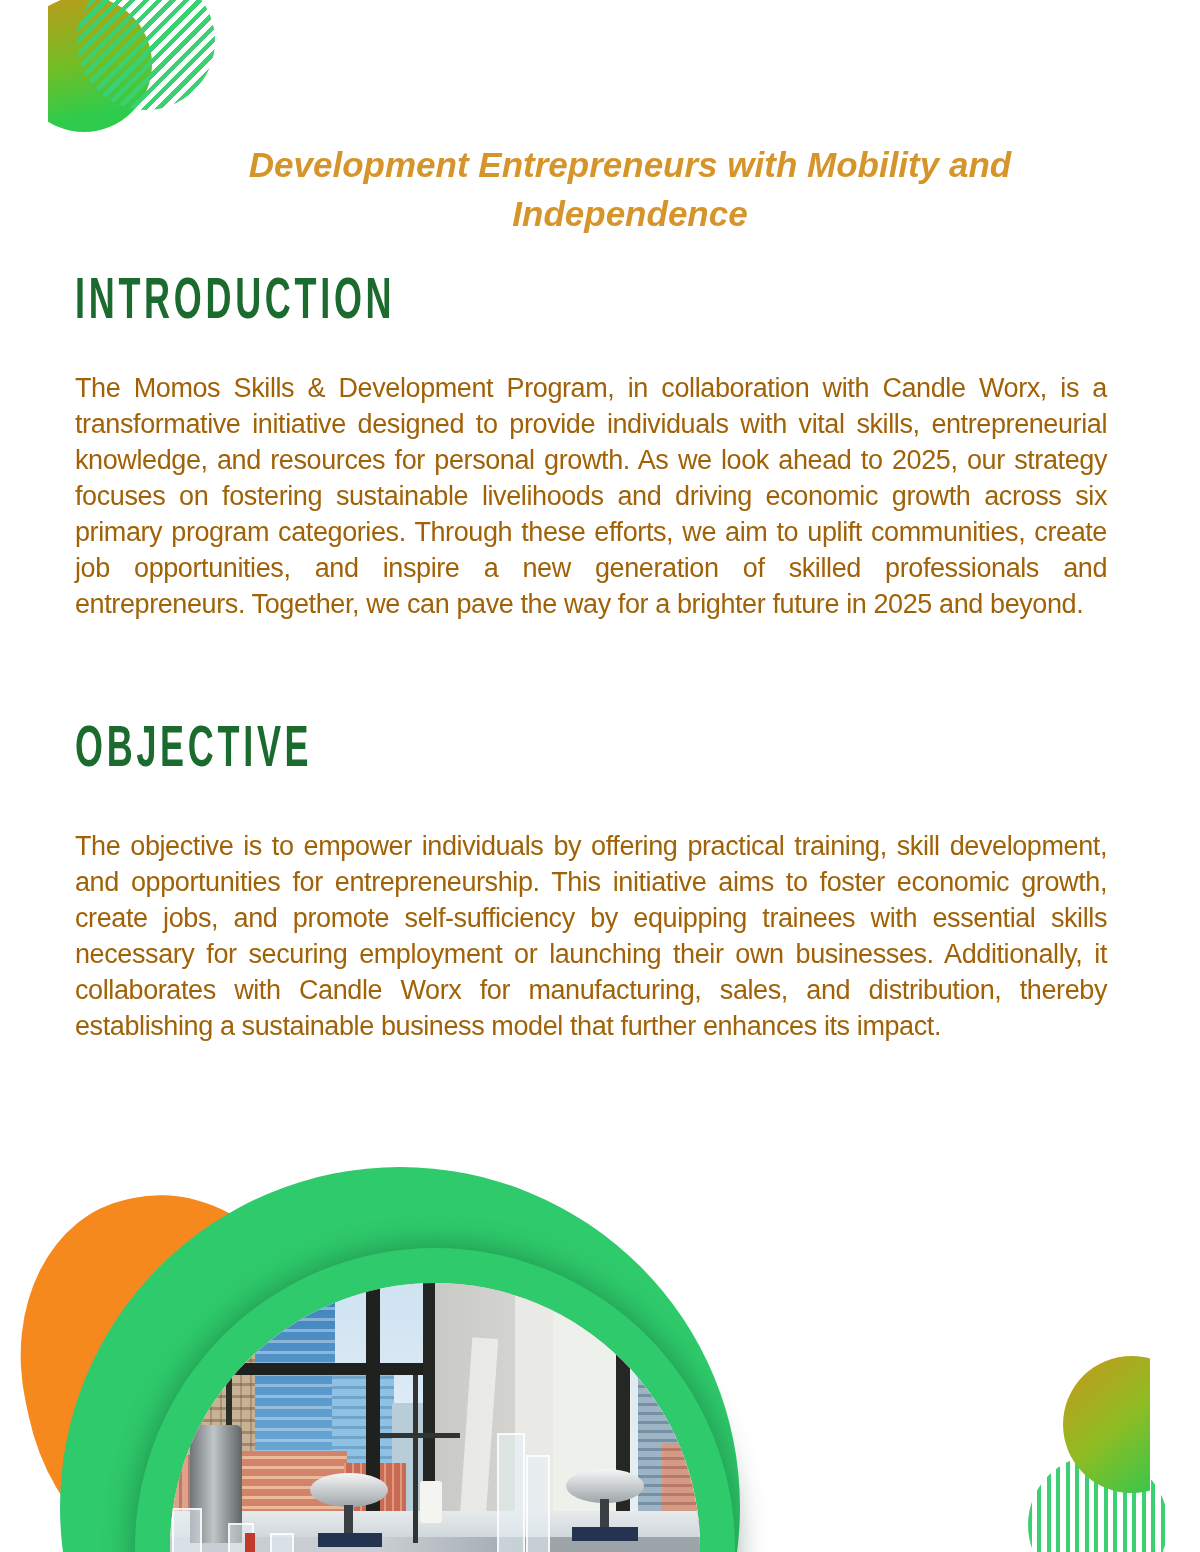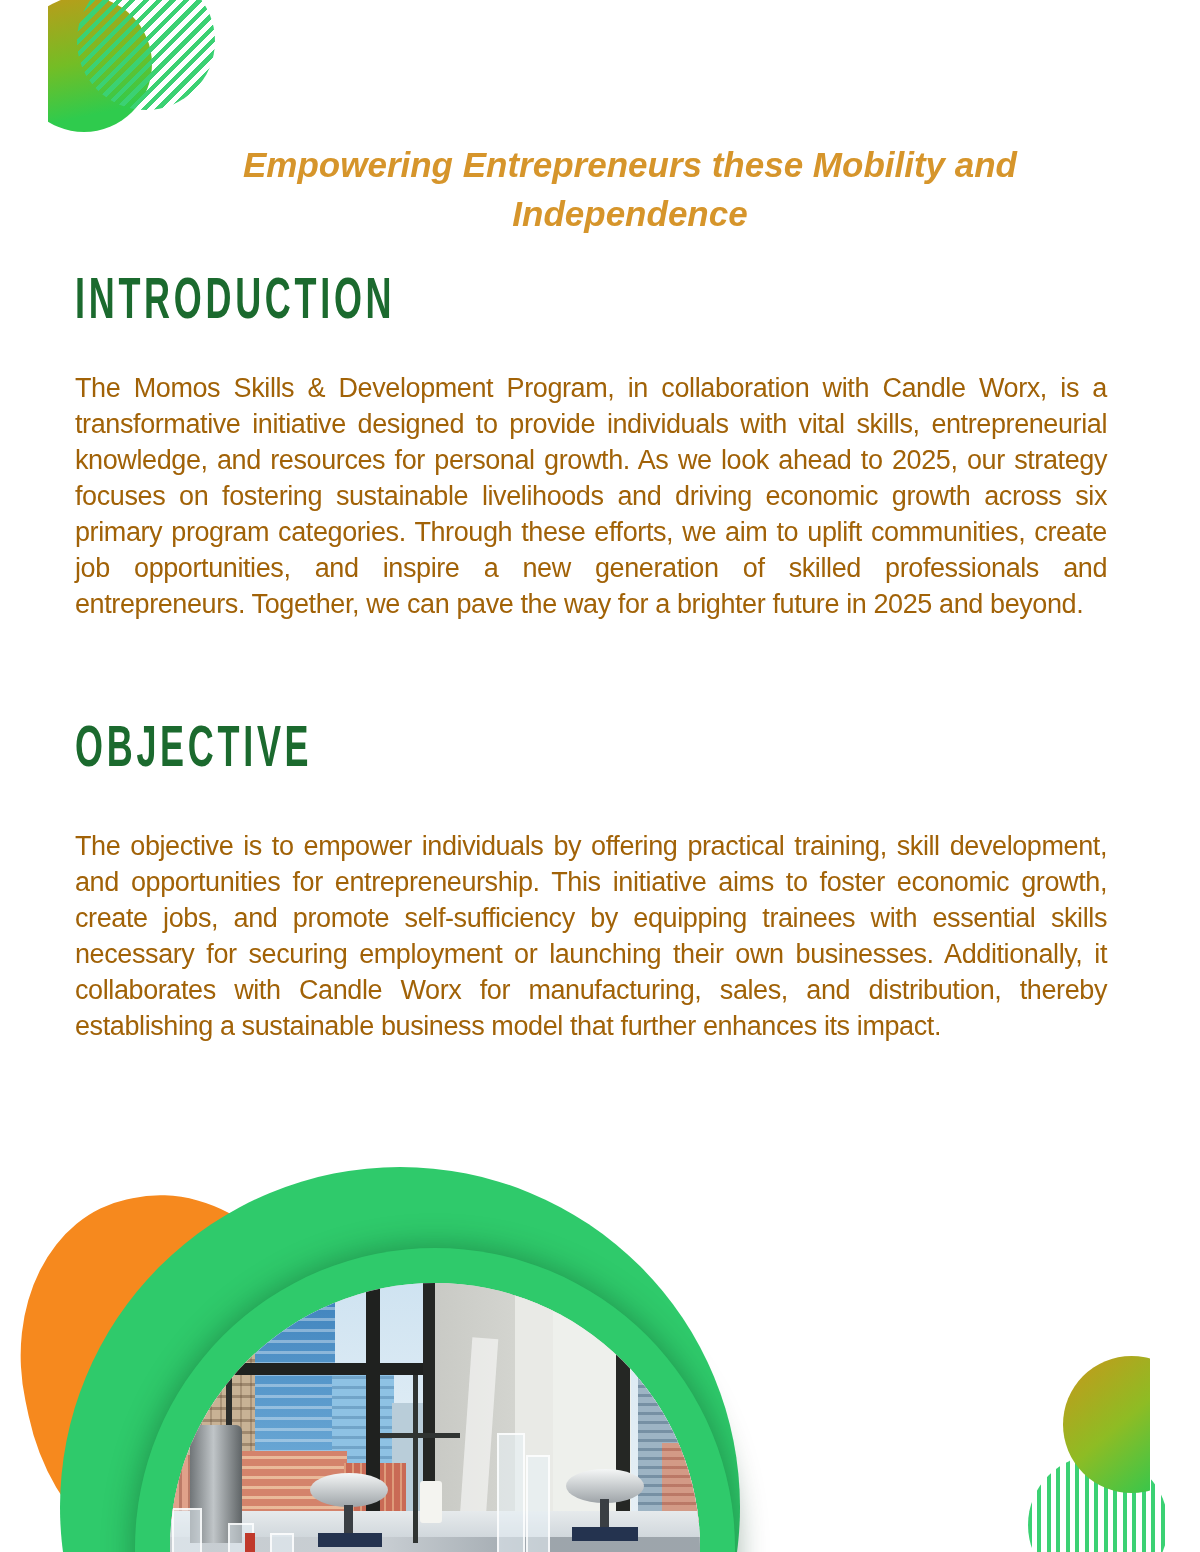--- a/index.html
+++ b/index.html
@@ -125,21 +125,21 @@
 </head>
 <body>
 
 <div class="page">
 
   <div class="tl-grad-clip">
     <div class="tl-grad-circle"></div>
   </div>
   <div class="tl-striped-circle"></div>
 
-  <div class="doc-title">Empowering Entrepreneurs these Mobility and Independence</div>
+  <div class="doc-title">Development Entrepreneurs with Mobility and Independence</div>
 
   <div class="section-heading heading-intro">INTRODUCTION</div>
   <div class="body-par par-intro">The Momos Skills &amp; Development Program, in collaboration with Candle Worx, is a transformative initiative designed to provide individuals with vital skills, entrepreneurial knowledge, and resources for personal growth. As we look ahead to 2025, our strategy focuses on fostering sustainable livelihoods and driving economic growth across six primary program categories. Through these efforts, we aim to uplift communities, create job opportunities, and inspire a new generation of skilled professionals and entrepreneurs. Together, we can pave the way for a brighter future in 2025 and beyond.</div>
 
   <div class="section-heading heading-objective">OBJECTIVE</div>
   <div class="body-par par-objective">The objective is to empower individuals by offering practical training, skill development, and opportunities for entrepreneurship. This initiative aims to foster economic growth, create jobs, and promote self-sufficiency by equipping trainees with essential skills necessary for securing employment or launching their own businesses. Additionally, it collaborates with Candle Worx for manufacturing, sales, and distribution, thereby establishing a sustainable business model that further enhances its impact.</div>
 
   <div class="orange-blob"></div>
   <div class="green-circle-outer"></div>
   <div class="green-circle-inner"></div>

